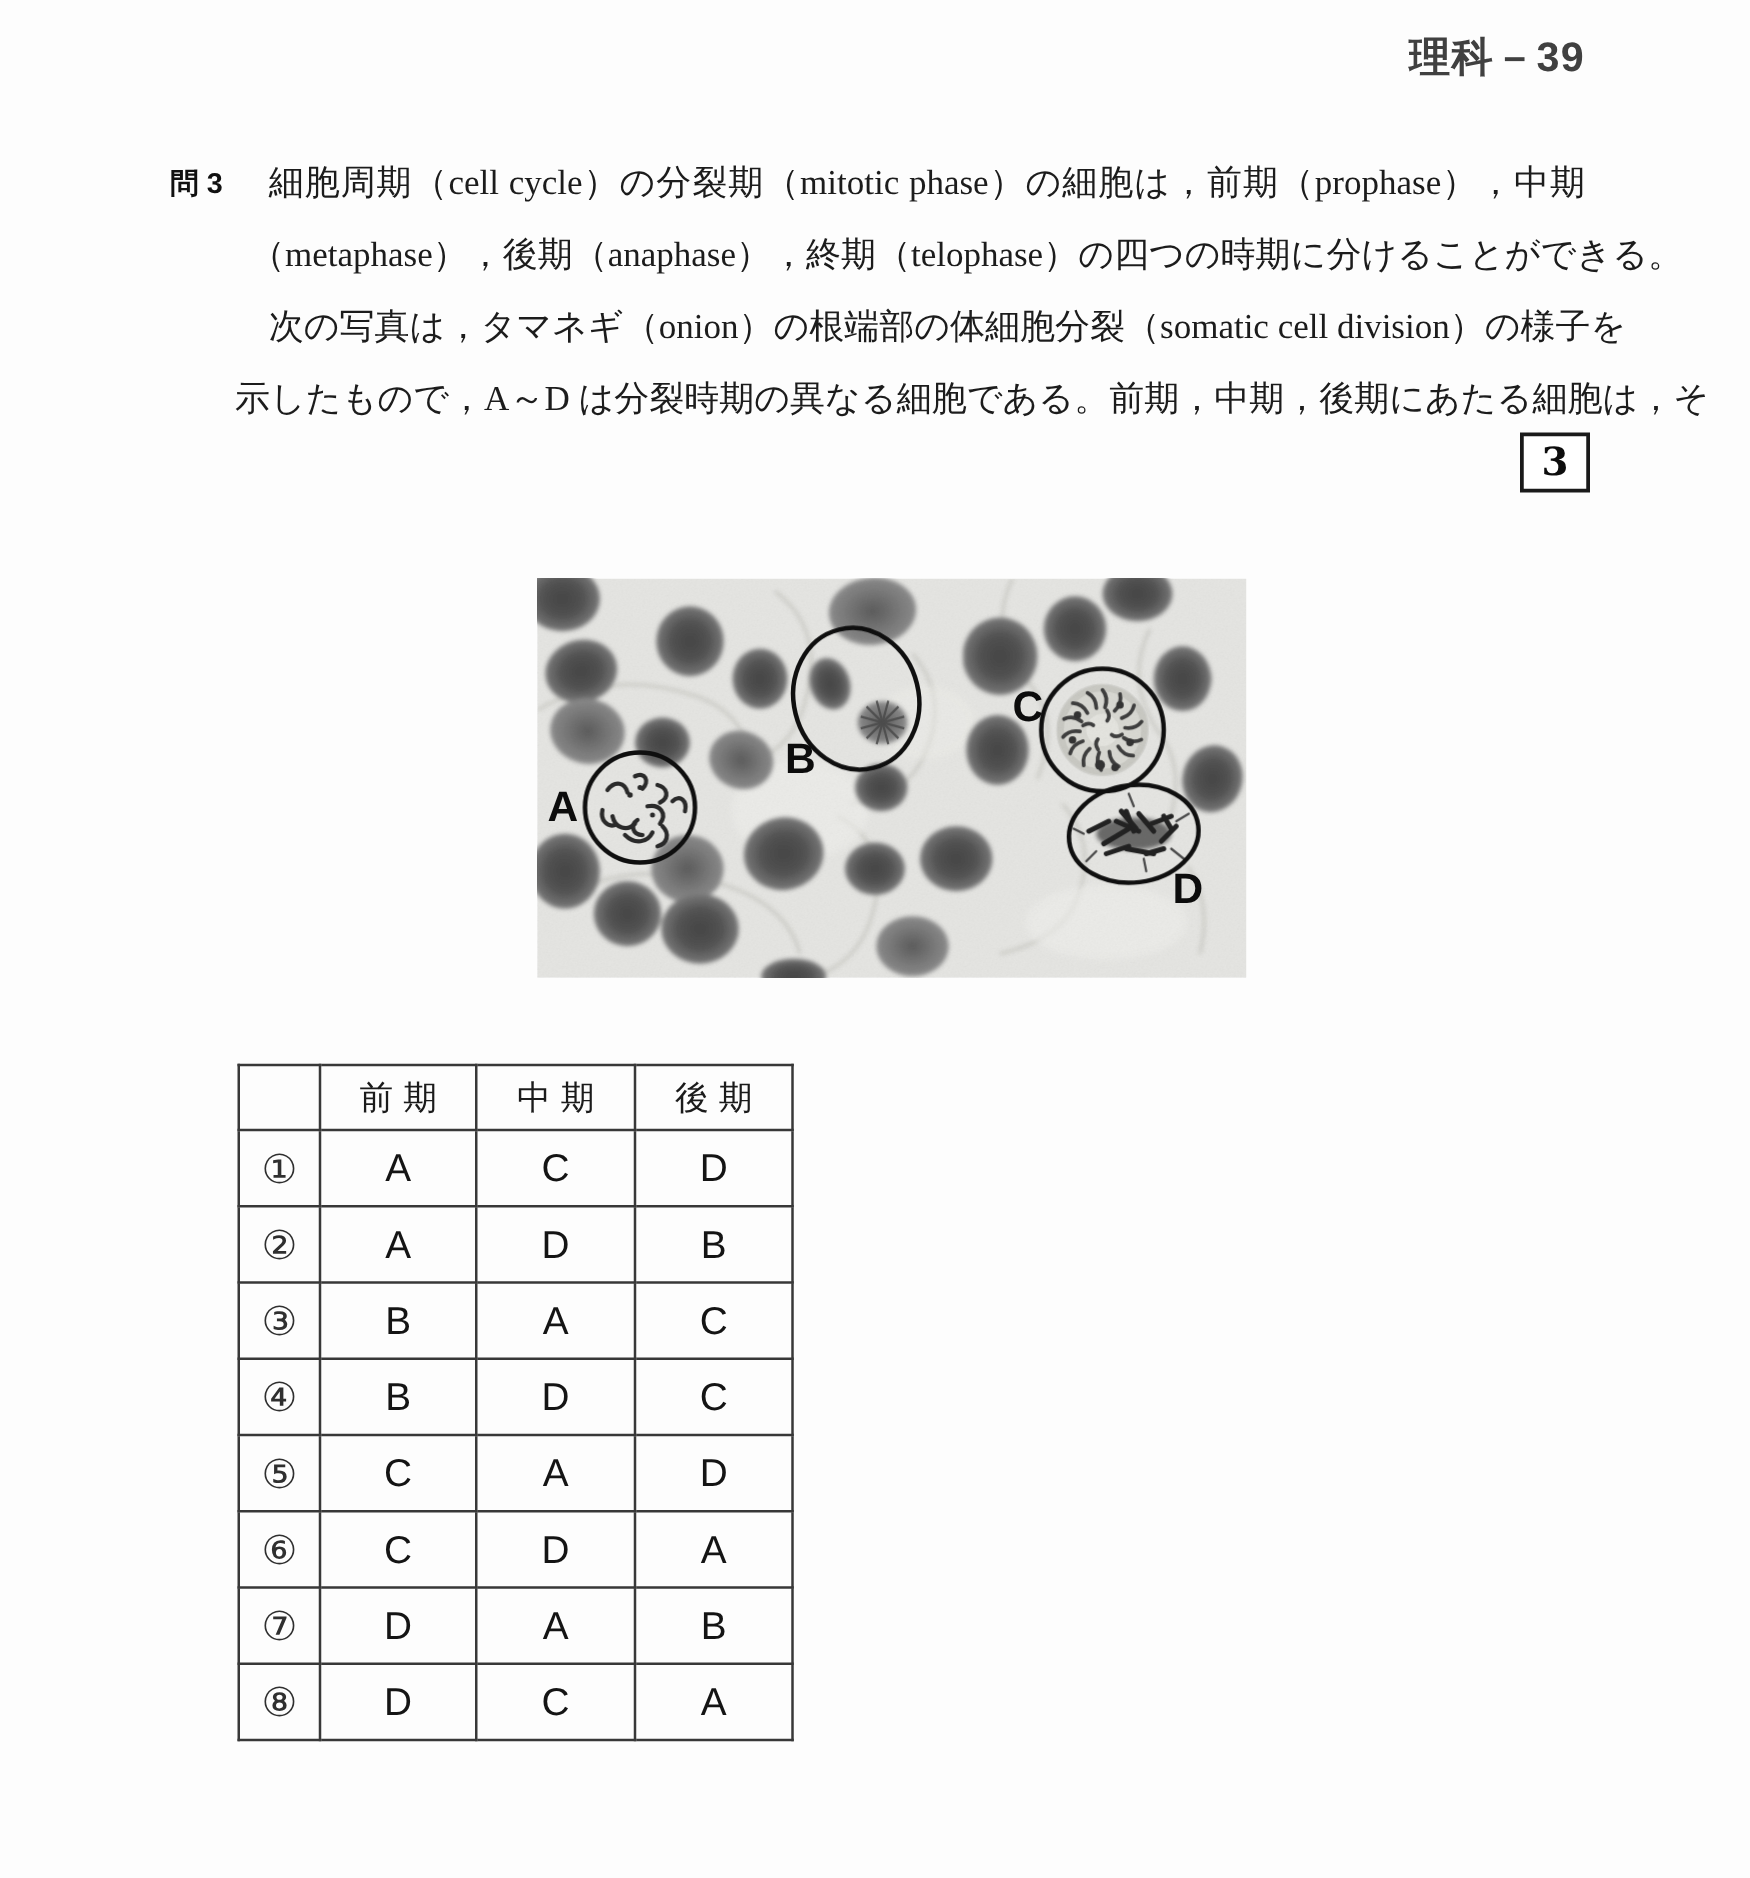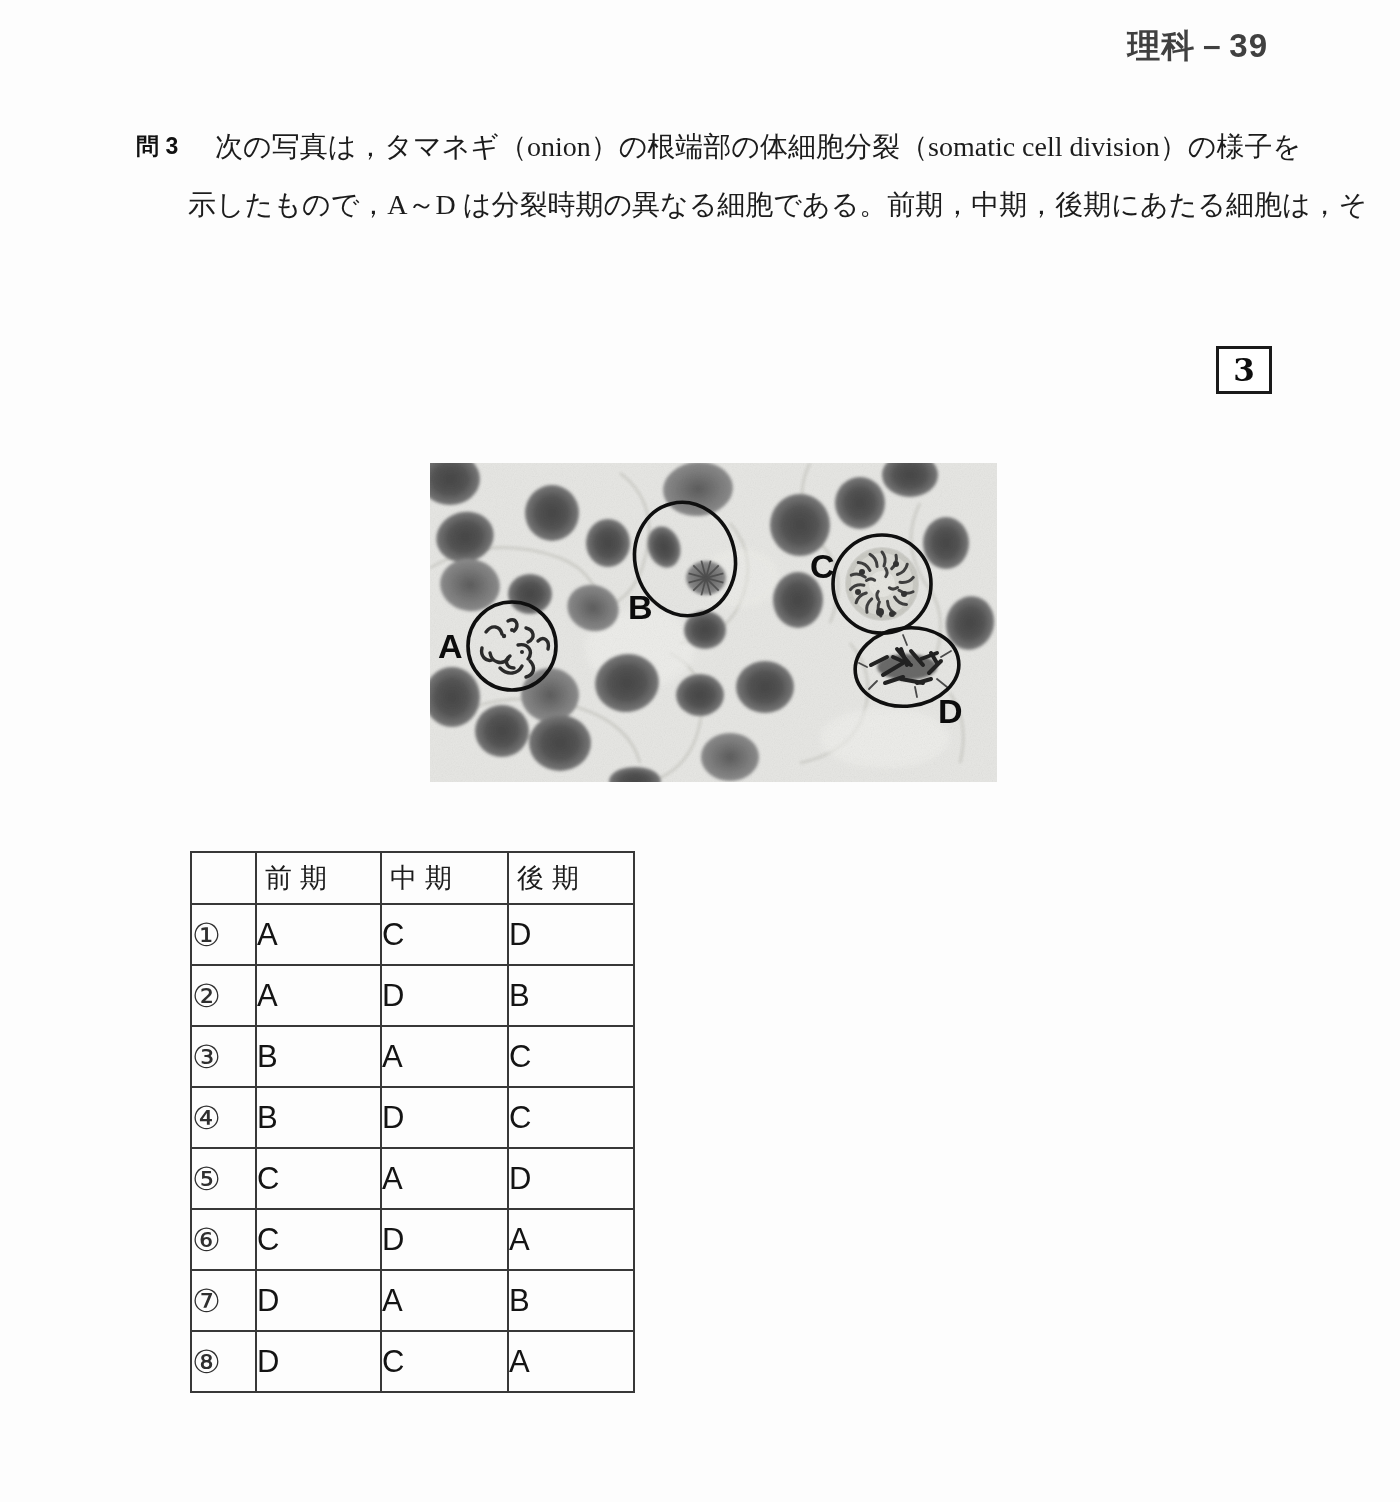--- a/index.html
+++ b/index.html
@@ -50,21 +50,21 @@
   .lab-a{left:8px;top:166px;}
   .lab-b{left:198px;top:127px;}
   .lab-c{left:380px;top:86px;}
   .lab-d{left:508px;top:231px;}
   
   .opts{
     position:absolute;left:190px;top:851px;
     border-collapse:collapse;table-layout:fixed;background:#fdfdfd;
   }
   .opts td{
-    border:2px solid #383838;text-align:left;vertical-align:middle;padding:0;margin-left:40px;
+    border:2px solid #383838;text-align:center;vertical-align:middle;padding:0;margin-left:40px;
   }
   .opts tr.hrow td{height:50px;}
   .opts tr.drow td{height:59px;}
   .hc{
     font-family:"Liberation Serif","DejaVu Serif",serif;
     font-size:27px;letter-spacing:8px;text-indent:8px;color:#1b1b1b;
   }
   .oc{
     font-family:"DejaVu Sans","Liberation Sans",sans-serif;
     font-size:32px;color:#2f2f2f;
@@ -74,20 +74,22 @@
     font-size:31px;color:#141414;
   }
 </style>
 </head>
 <body>
 
 <div class="page-header">理科－39</div>
 
 <div class="question">
   <span class="q-label">問 3</span>
+  <div class="jline ind1">細胞周期（cell cycle）の分裂期（mitotic phase）の細胞は，前期（prophase），中期</div>
+  <div class="jline ind2">（metaphase），後期（anaphase），終期（telophase）の四つの時期に分けることができる。</div>
   <div class="jline ind1">次の写真は，タマネギ（onion）の根端部の体細胞分裂（somatic cell division）の様子を</div>
   <div class="jline">示したもので，A～D は分裂時期の異なる細胞である。前期，中期，後期にあたる細胞は，そ</div>
 </div>
 
 <div class="answer-box">
   <span>3</span>
 </div>
 
 <div class="photo">
   <svg width="567" height="319" viewBox="0 0 567 319">

